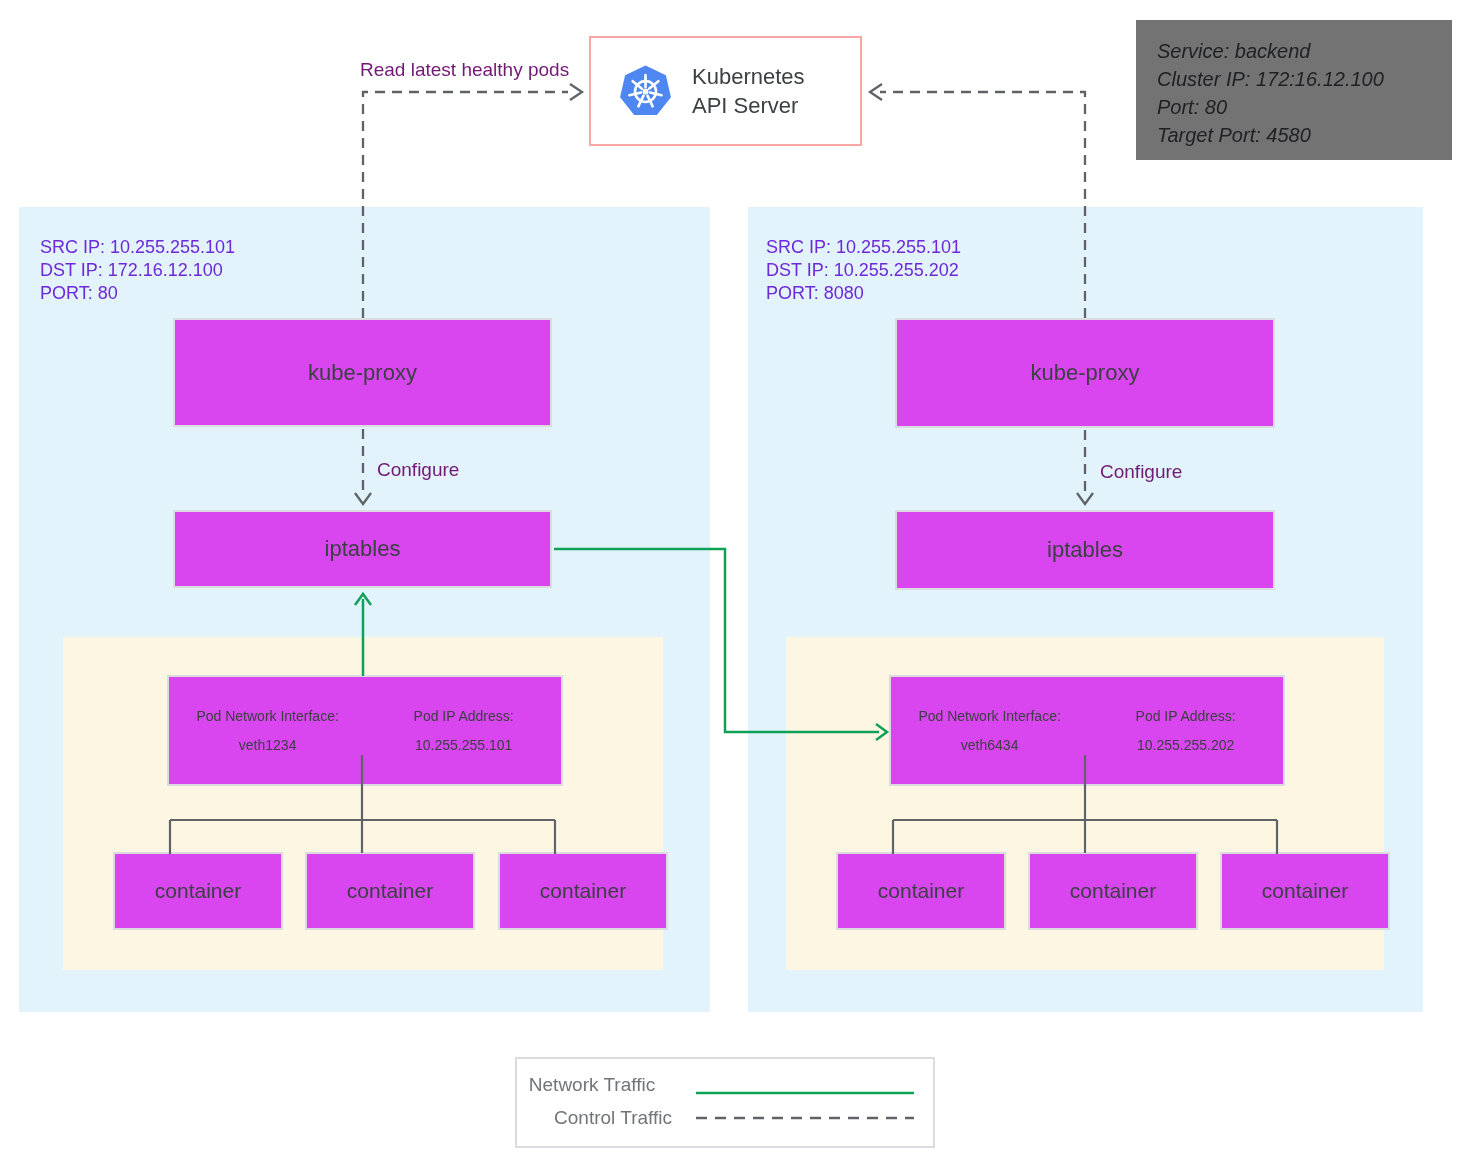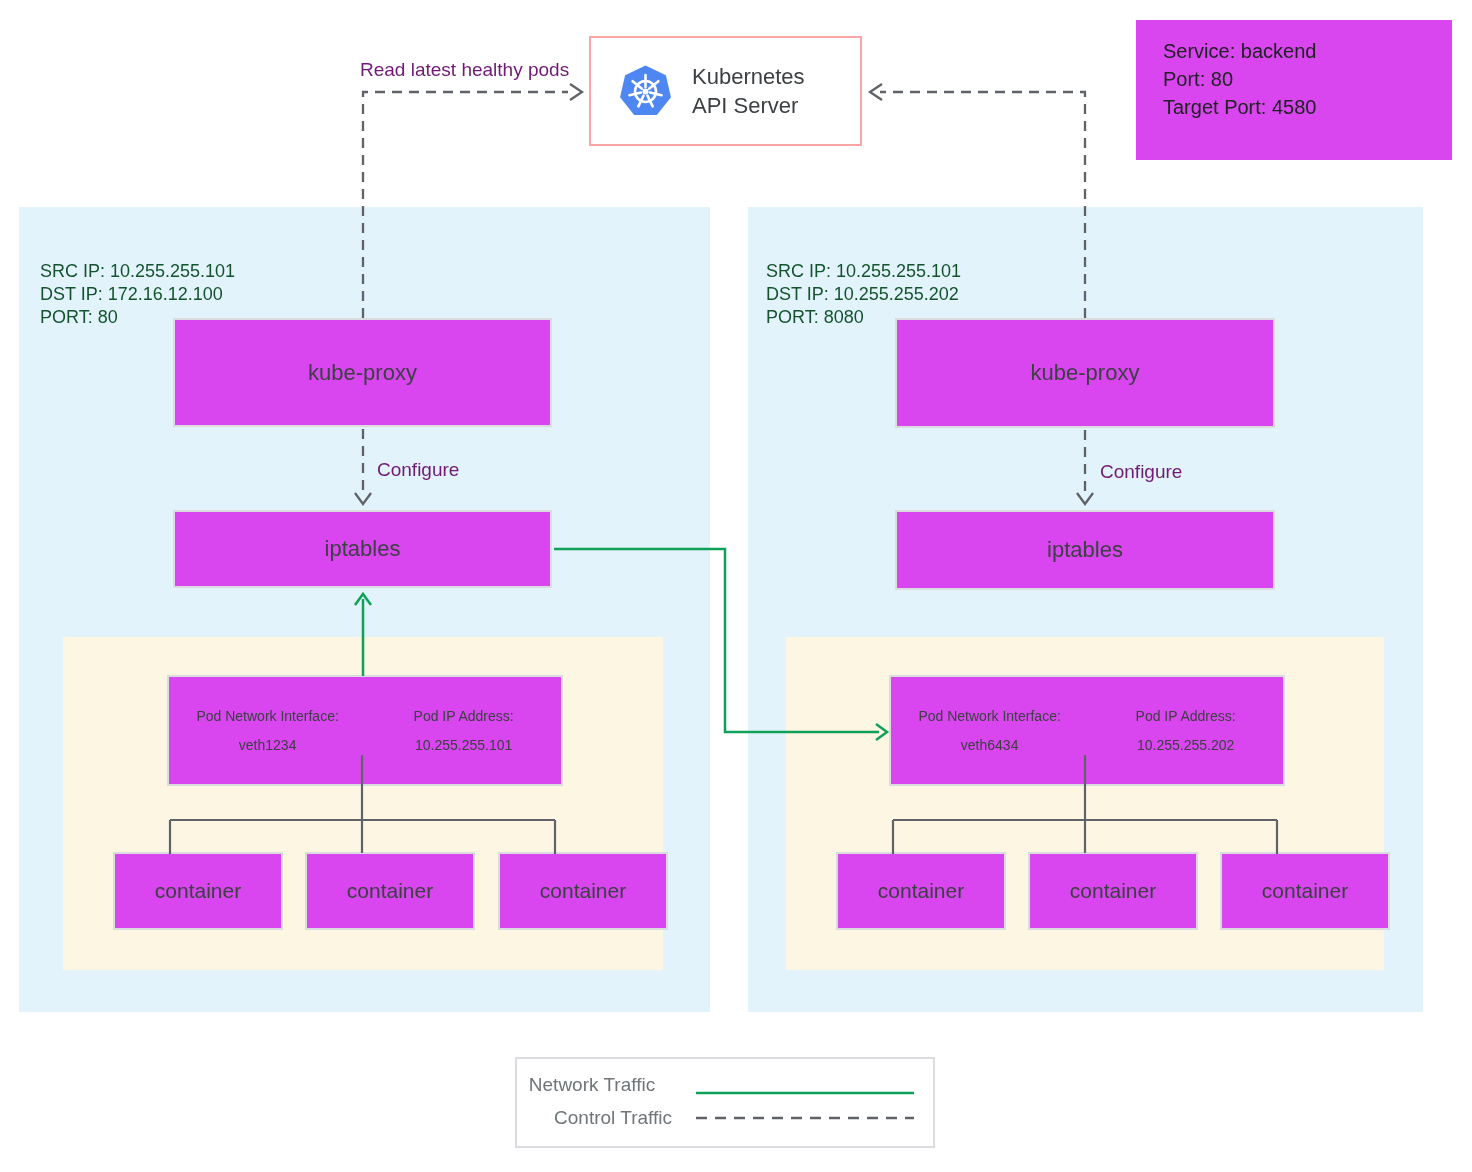--- a/index.html
+++ b/index.html
@@ -13,35 +13,34 @@
   
   .wbox{
     position:absolute;background:#d946ef;border:2px solid #dadce0;
     display:flex;align-items:center;justify-content:center;
     color:#3c4043;font-size:22px;box-sizing:border-box;text-align:center;
   }
   .wbox.two-line{flex-direction:row;font-size:14px;line-height:29px;}
   .container-box{font-size:21px;margin-left:28px;}
   
   .meta{
-    position:absolute;color:#14532d;font-size:18px;line-height:23px;
+    position:absolute;color:#6d28d9;font-size:18px;line-height:23px;
     white-space:nowrap;
-    margin-top:24px;
   }
   .edge-label{position:absolute;color:#701a75;font-size:19px;white-space:nowrap;}
   
   .api-box{
     position:absolute;background:#ffffff;border:2px solid #fca5a5;
     display:flex;align-items:center;box-sizing:border-box;
     padding-left:26px;gap:18px;color:#3c4043;font-size:22px;line-height:29px;
   }
   
   .service-card{
-    position:absolute;background:#d946ef;color:#202124;font-size:20px;
-    line-height:28px;padding:17px 0 0 27px;box-sizing:border-box;
+    position:absolute;background:#737373;color:#202124;font-size:20px;
+    line-height:28px;padding:17px 0 0 21px;box-sizing:border-box;font-style:italic;
   }
   
   .legend-box{
     position:absolute;background:#ffffff;border:2px solid #dadce0;
     box-sizing:border-box;
   }
   .legend-label{
     position:absolute;color:#6f7579;font-size:19px;width:160px;
     text-align:right;white-space:nowrap;
   }
@@ -76,20 +75,21 @@
       </svg>
     </span>
     <span>
       <div>Kubernetes</div>
       <div>API Server</div>
     </span>
   </div>
 
   <div class="service-card" style="left:1136px;top:20px;width:316px;height:140px;">
     <div>Service: backend</div>
+    <div>Cluster IP: 172:16.12.100</div>
     <div>Port: 80</div>
     <div>Target Port: 4580</div>
   </div>
 
   <div class="edge-label" style="left:360px;top:59px;">Read latest healthy pods</div>
   <div class="edge-label" style="left:377px;top:459px;">Configure</div>
   <div class="edge-label" style="left:1100px;top:461px;">Configure</div>
 
   <div class="meta" style="left:40px;top:236px;">
     <div>SRC IP: 10.255.255.101</div>

